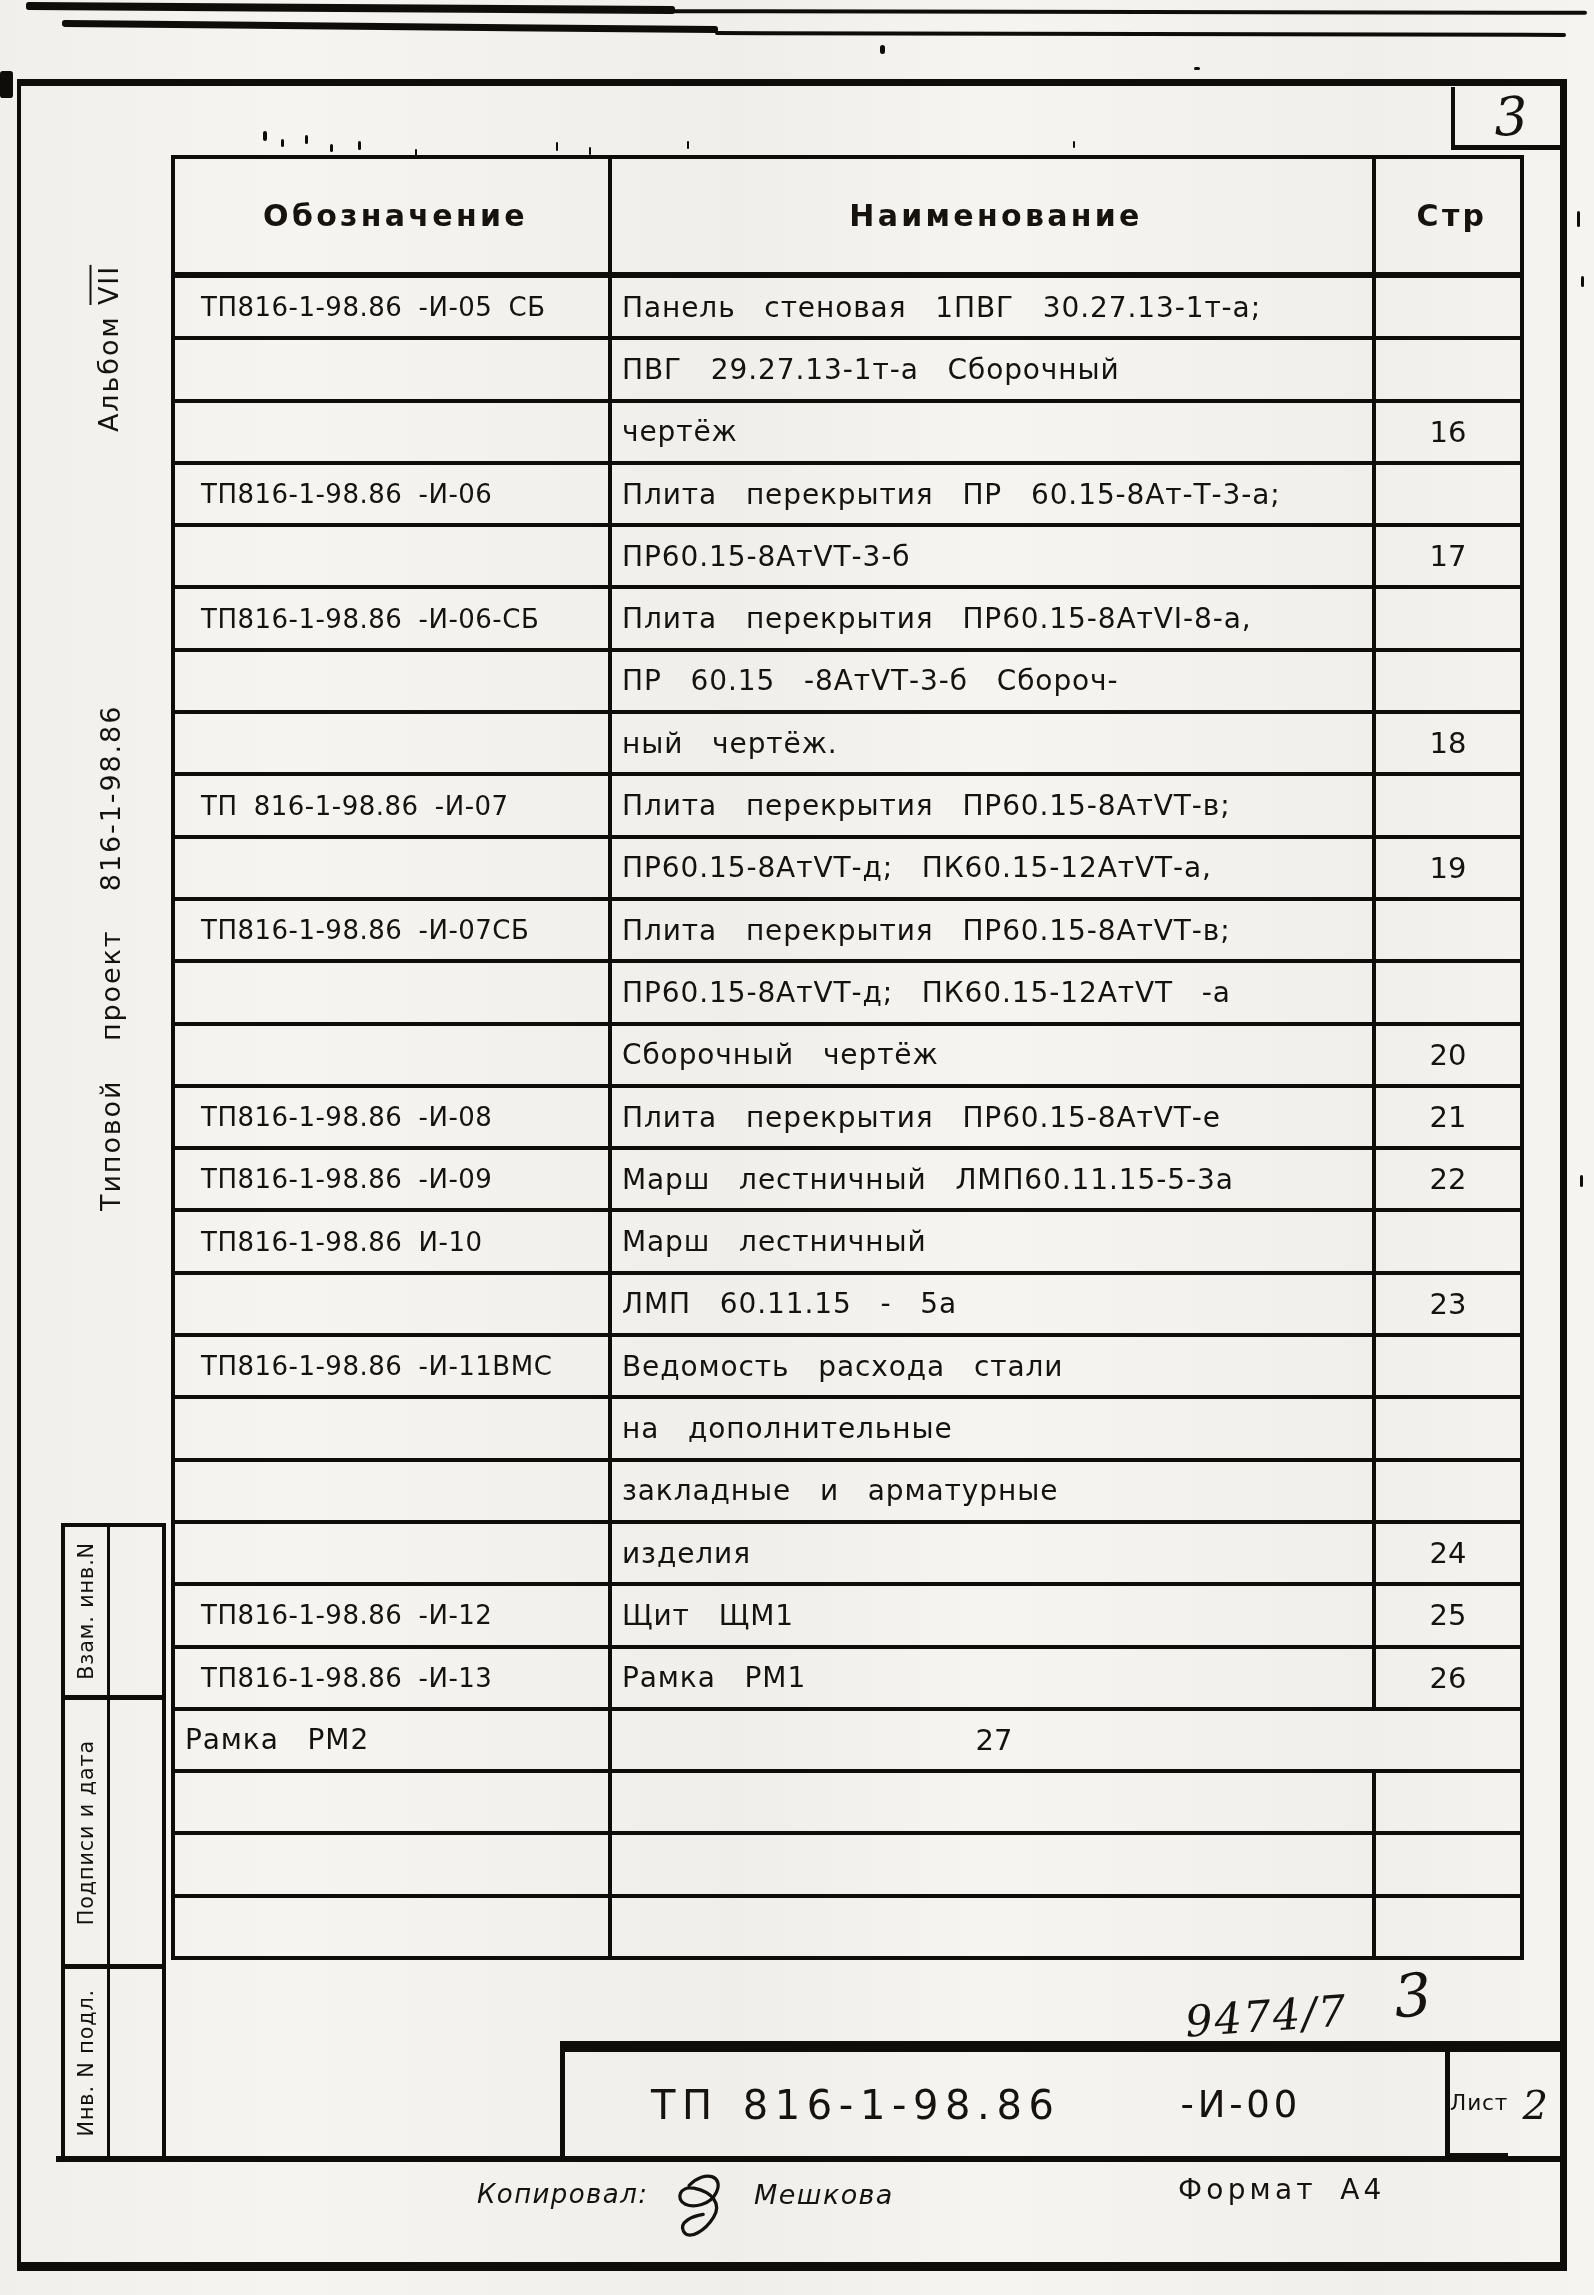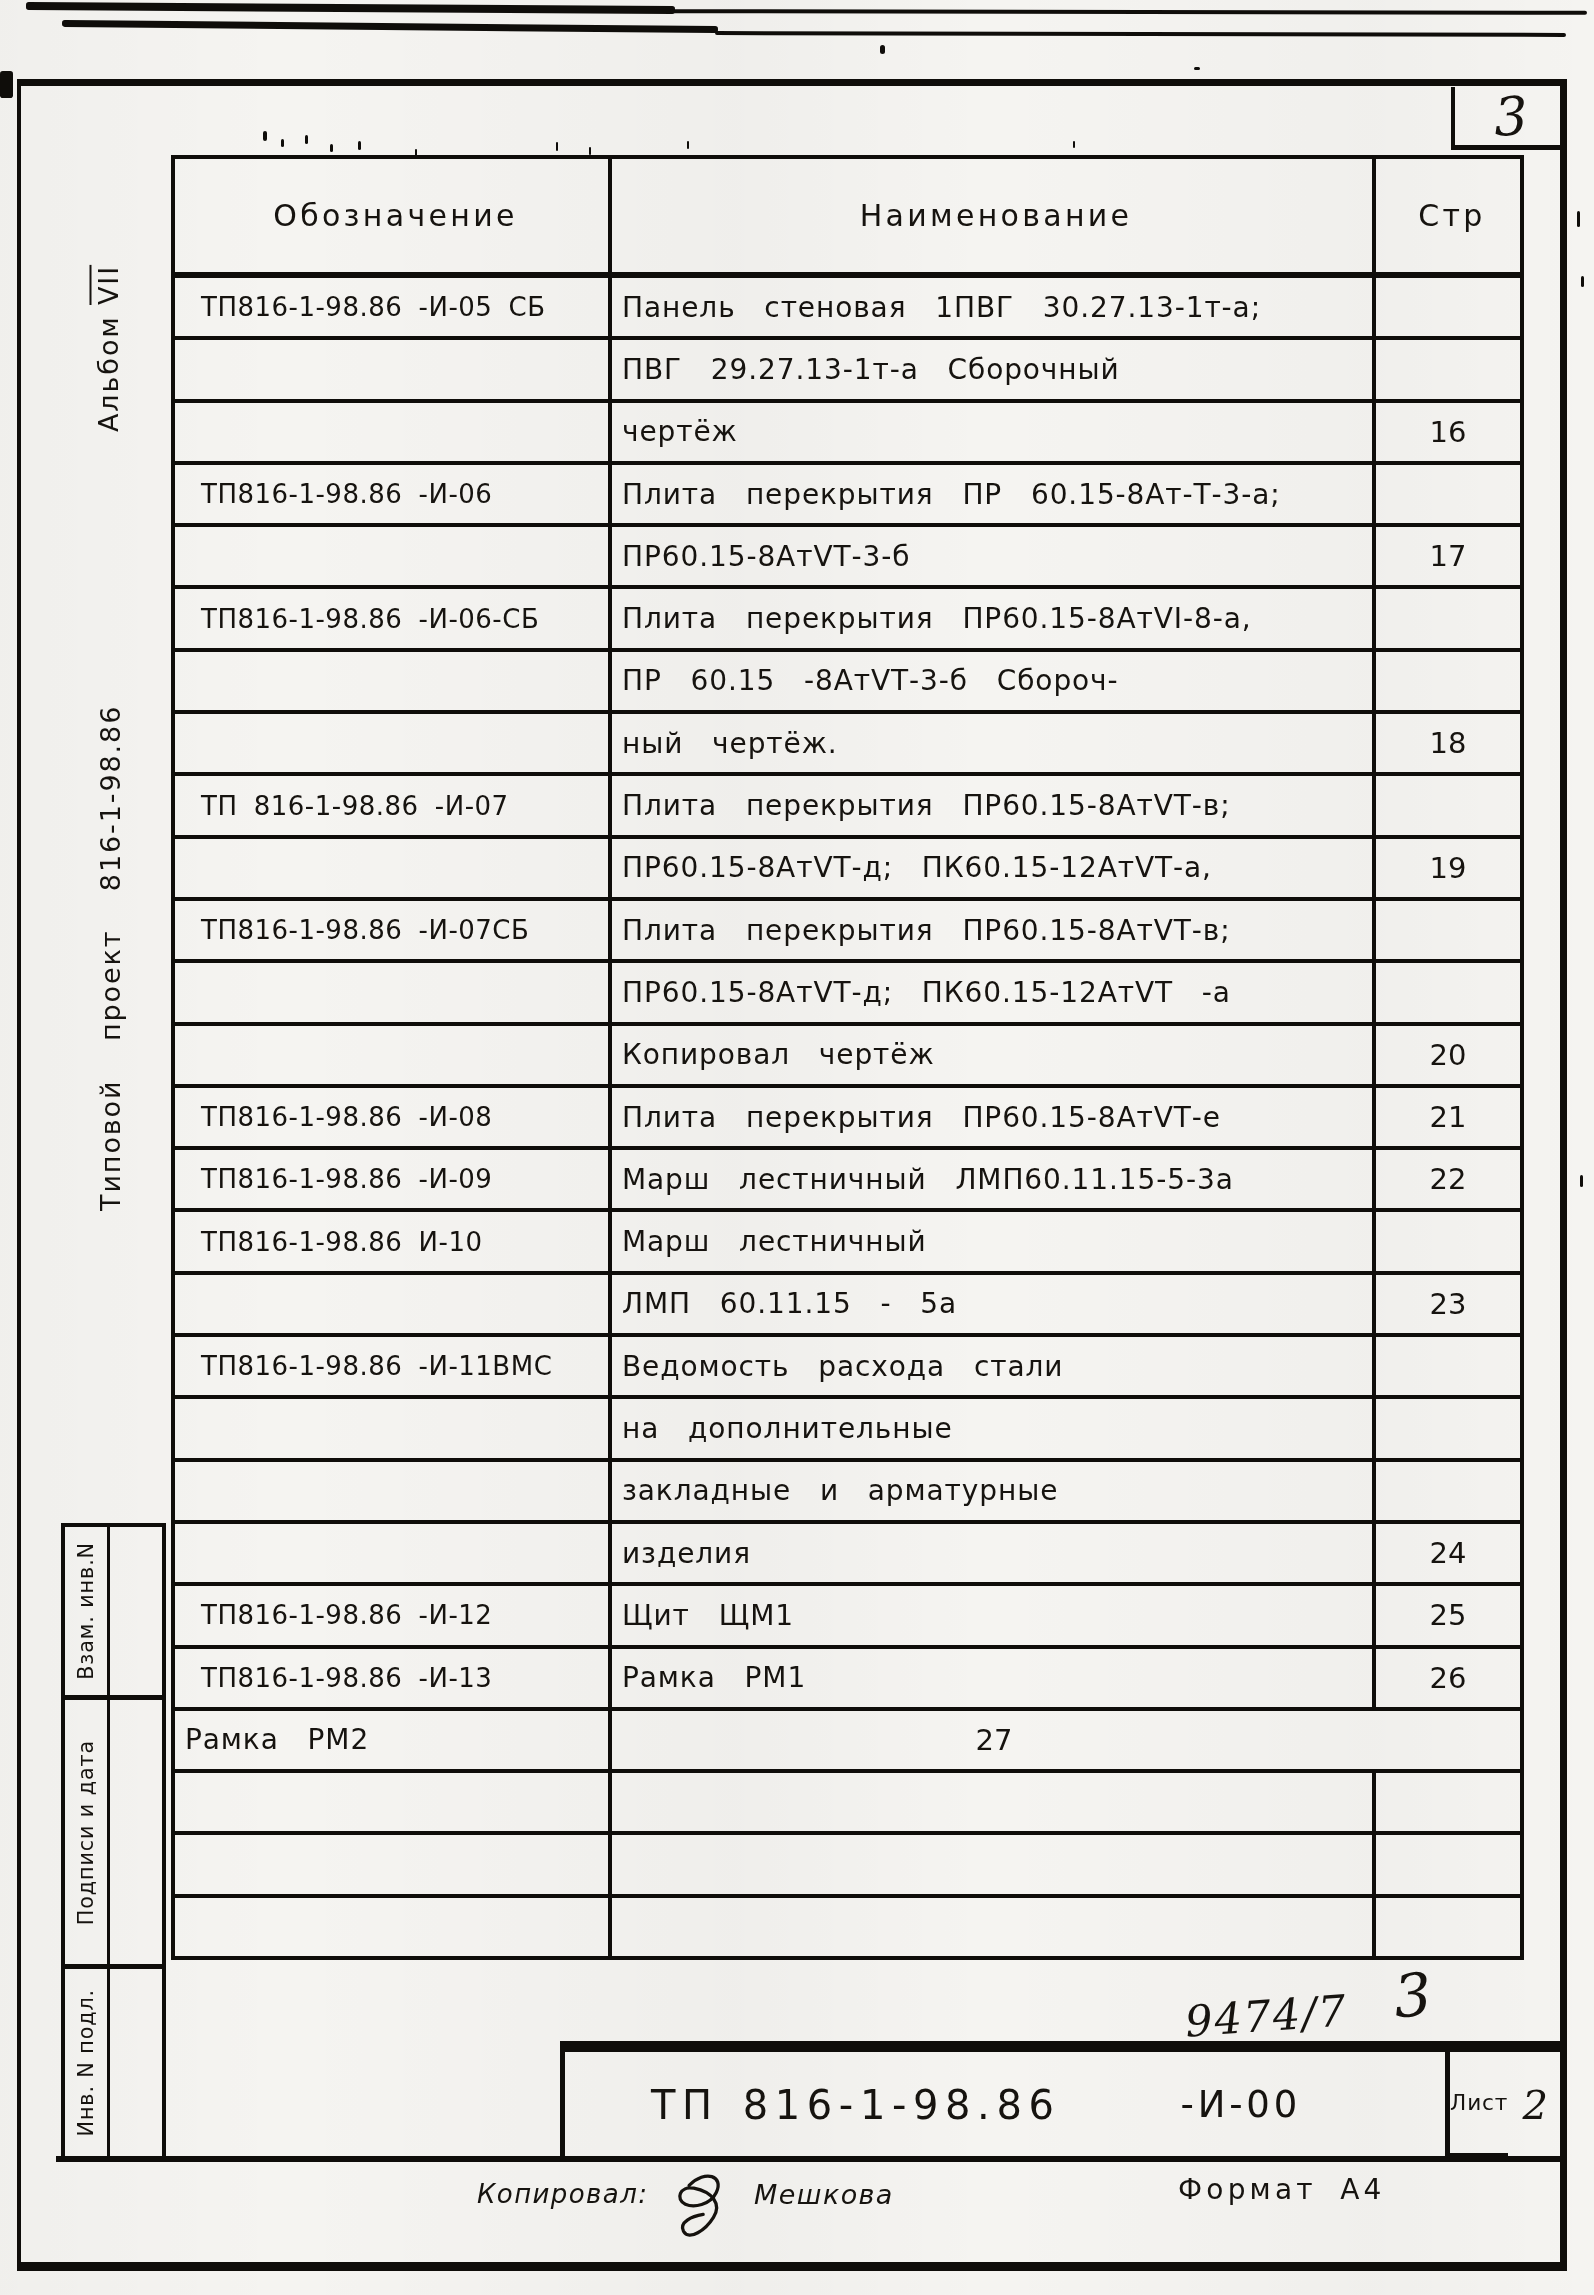--- a/index.html
+++ b/index.html
@@ -39,21 +39,21 @@
   .tr{display:grid; grid-template-columns:437px 764px 1fr; box-sizing:border-box;}
   .thead.tr{height:119px;}
   .td{
     display:flex; align-items:center; box-sizing:border-box;
     white-space:nowrap; overflow:visible;
   }
   .c1,.c2{border-right:4.2px solid #0f0d0a;}
   .c1{padding-left:26px; font-size:26px; letter-spacing:0.5px; word-spacing:7.5px;}
   .c2{padding-left:10px; font-size:28px; letter-spacing:0.9px; word-spacing:19px;}
   .c3{justify-content:center; font-size:29px;}
-  .th{justify-content:center; padding-left:8px; font-size:30px; letter-spacing:3.3px; word-spacing:0;}
+  .th{justify-content:center; padding-left:8px; font-size:30px; letter-spacing:3.3px; word-spacing:0;font-weight:bold;}
   
   .vtext{
     position:absolute; writing-mode:vertical-rl; transform:rotate(180deg);
     font-size:27px; letter-spacing:1.9px; white-space:nowrap;
     display:flex; align-items:center; justify-content:center;
   }
   .album{left:87px; top:214px; height:268px; width:42px;}
   .album .num{text-decoration:overline;}
   .project{left:89px; top:595px; height:726px; width:42px; word-spacing:28px;}
   
@@ -206,21 +206,21 @@
         </div><div class="tr trow">
           <div class="td c1">ТП816-1-98.86 -И-07СБ</div>
           <div class="td c2">Плита перекрытия ПР60.15-8АтVТ-в;</div>
           <div class="td c3"></div>
         </div><div class="tr trow">
           <div class="td c1"></div>
           <div class="td c2">ПР60.15-8АтVТ-д; ПК60.15-12АтVТ -а</div>
           <div class="td c3"></div>
         </div><div class="tr trow">
           <div class="td c1"></div>
-          <div class="td c2">Копировал чертёж</div>
+          <div class="td c2">Сборочный чертёж</div>
           <div class="td c3">20</div>
         </div><div class="tr trow">
           <div class="td c1">ТП816-1-98.86 -И-08</div>
           <div class="td c2">Плита перекрытия ПР60.15-8АтVТ-е</div>
           <div class="td c3">21</div>
         </div><div class="tr trow">
           <div class="td c1">ТП816-1-98.86 -И-09</div>
           <div class="td c2">Марш лестничный ЛМП60.11.15-5-3а</div>
           <div class="td c3">22</div>
         </div><div class="tr trow">

